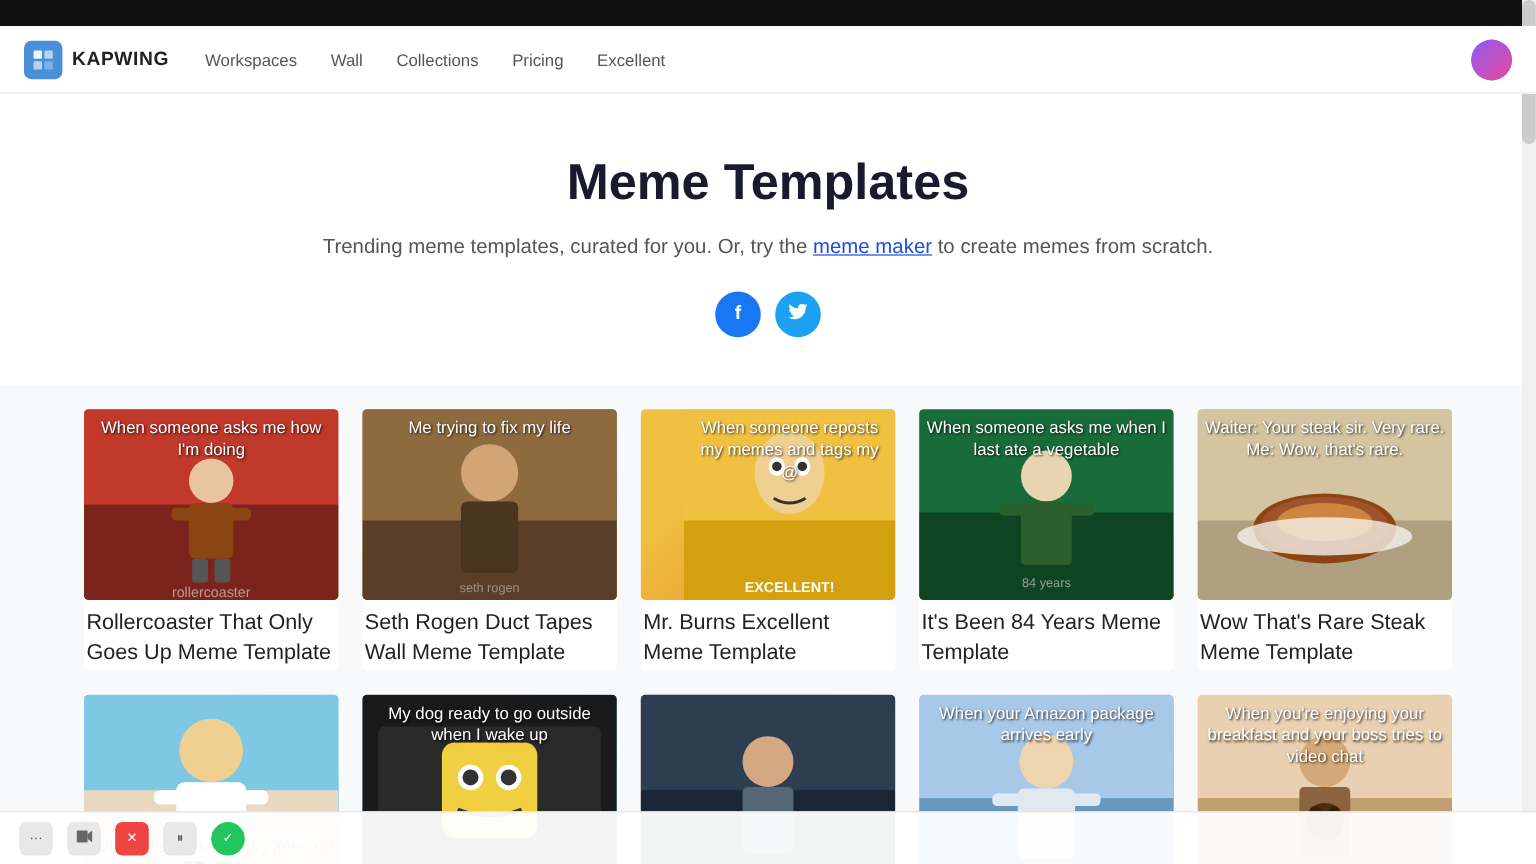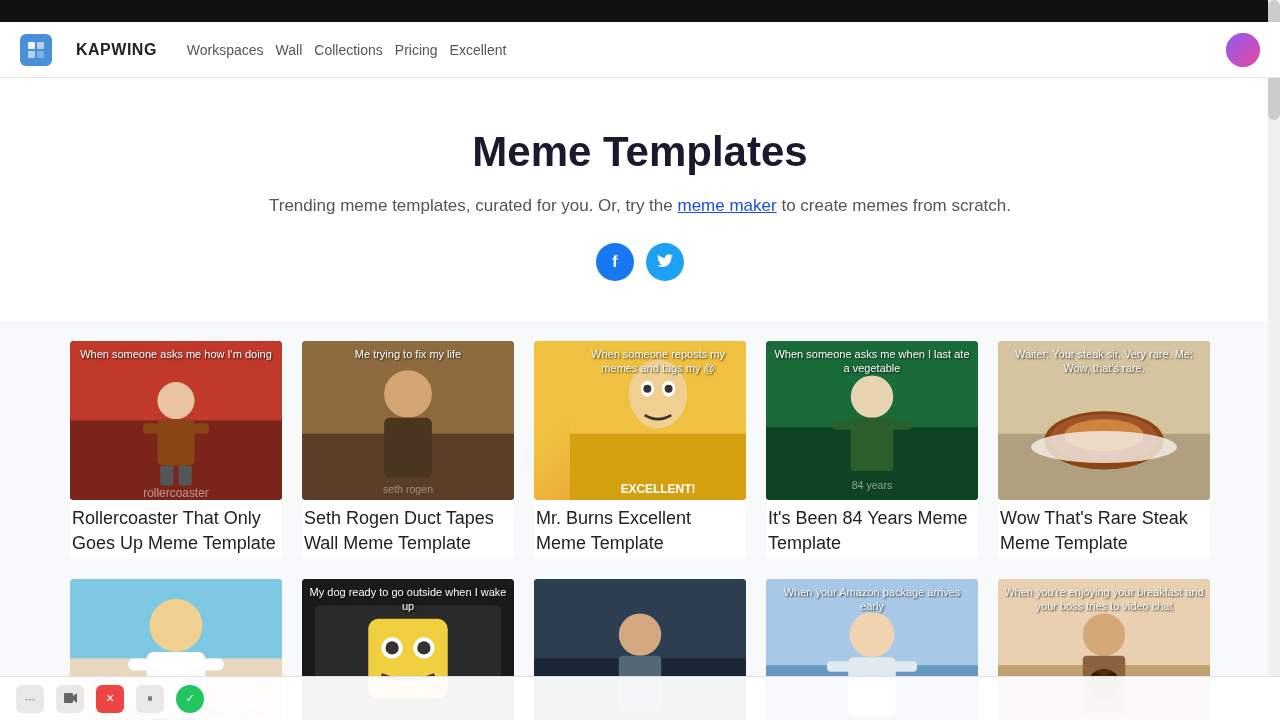--- a/index.html
+++ b/index.html
@@ -13,30 +13,30 @@
       background: #fff;
       border-bottom: 1px solid #e8e8e8;
       display: flex;
       align-items: center;
       padding: 0 20px;
       height: 56px;
       position: sticky;
       top: 0;
       z-index: 100;
     }
-    .nav-logo { display: flex; align-items: center; gap: 24px; margin-right: 30px; text-decoration: none; }
+    .nav-logo { display: flex; align-items: center; gap: 8px; margin-right: 30px; text-decoration: none; }
     .nav-logo-icon {
       width: 32px; height: 32px;
       background: #4a90d9;
       border-radius: 6px;
       display: flex; align-items: center; justify-content: center;
       color: white; font-weight: bold; font-size: 13px;
     }
     .nav-logo-text { font-weight: 700; font-size: 16px; color: #222; letter-spacing: 0.5px; }
-    .nav-links { display: flex; gap: 12px; flex: 1; }
+    .nav-links { display: flex; gap: 28px; flex: 1; }
     .nav-links a { text-decoration: none; color: #555; font-size: 14px; font-weight: 500; }
     .nav-avatar {
       width: 34px; height: 34px; border-radius: 50%;
       background: #8b5cf6;
       overflow: hidden;
       display: flex; align-items: center; justify-content: center;
     }
     .nav-avatar-img {
       width: 34px; height: 34px; border-radius: 50%;
       background: linear-gradient(135deg, #8b5cf6, #ec4899);
@@ -141,21 +141,21 @@
       width: 100%; height: 100%;
       display: flex; align-items: center; justify-content: center;
       position: relative;
       font-size: 10px; color: rgba(255,255,255,0.8);
       text-align: center;
     }
 
     
     .meme-overlay-text {
       position: absolute; top: 6px; left: 6px; right: 6px;
-      font-size: 11px; color: white; line-height: 1.3;
+      font-size: 14px; color: white; line-height: 1.3;
       text-shadow: 1px 1px 2px rgba(0,0,0,0.8);
       font-weight: 500;
     }
     .meme-overlay-text.bottom {
       top: auto; bottom: 6px;
     }
   </style>
 </head>
 <body>
 

